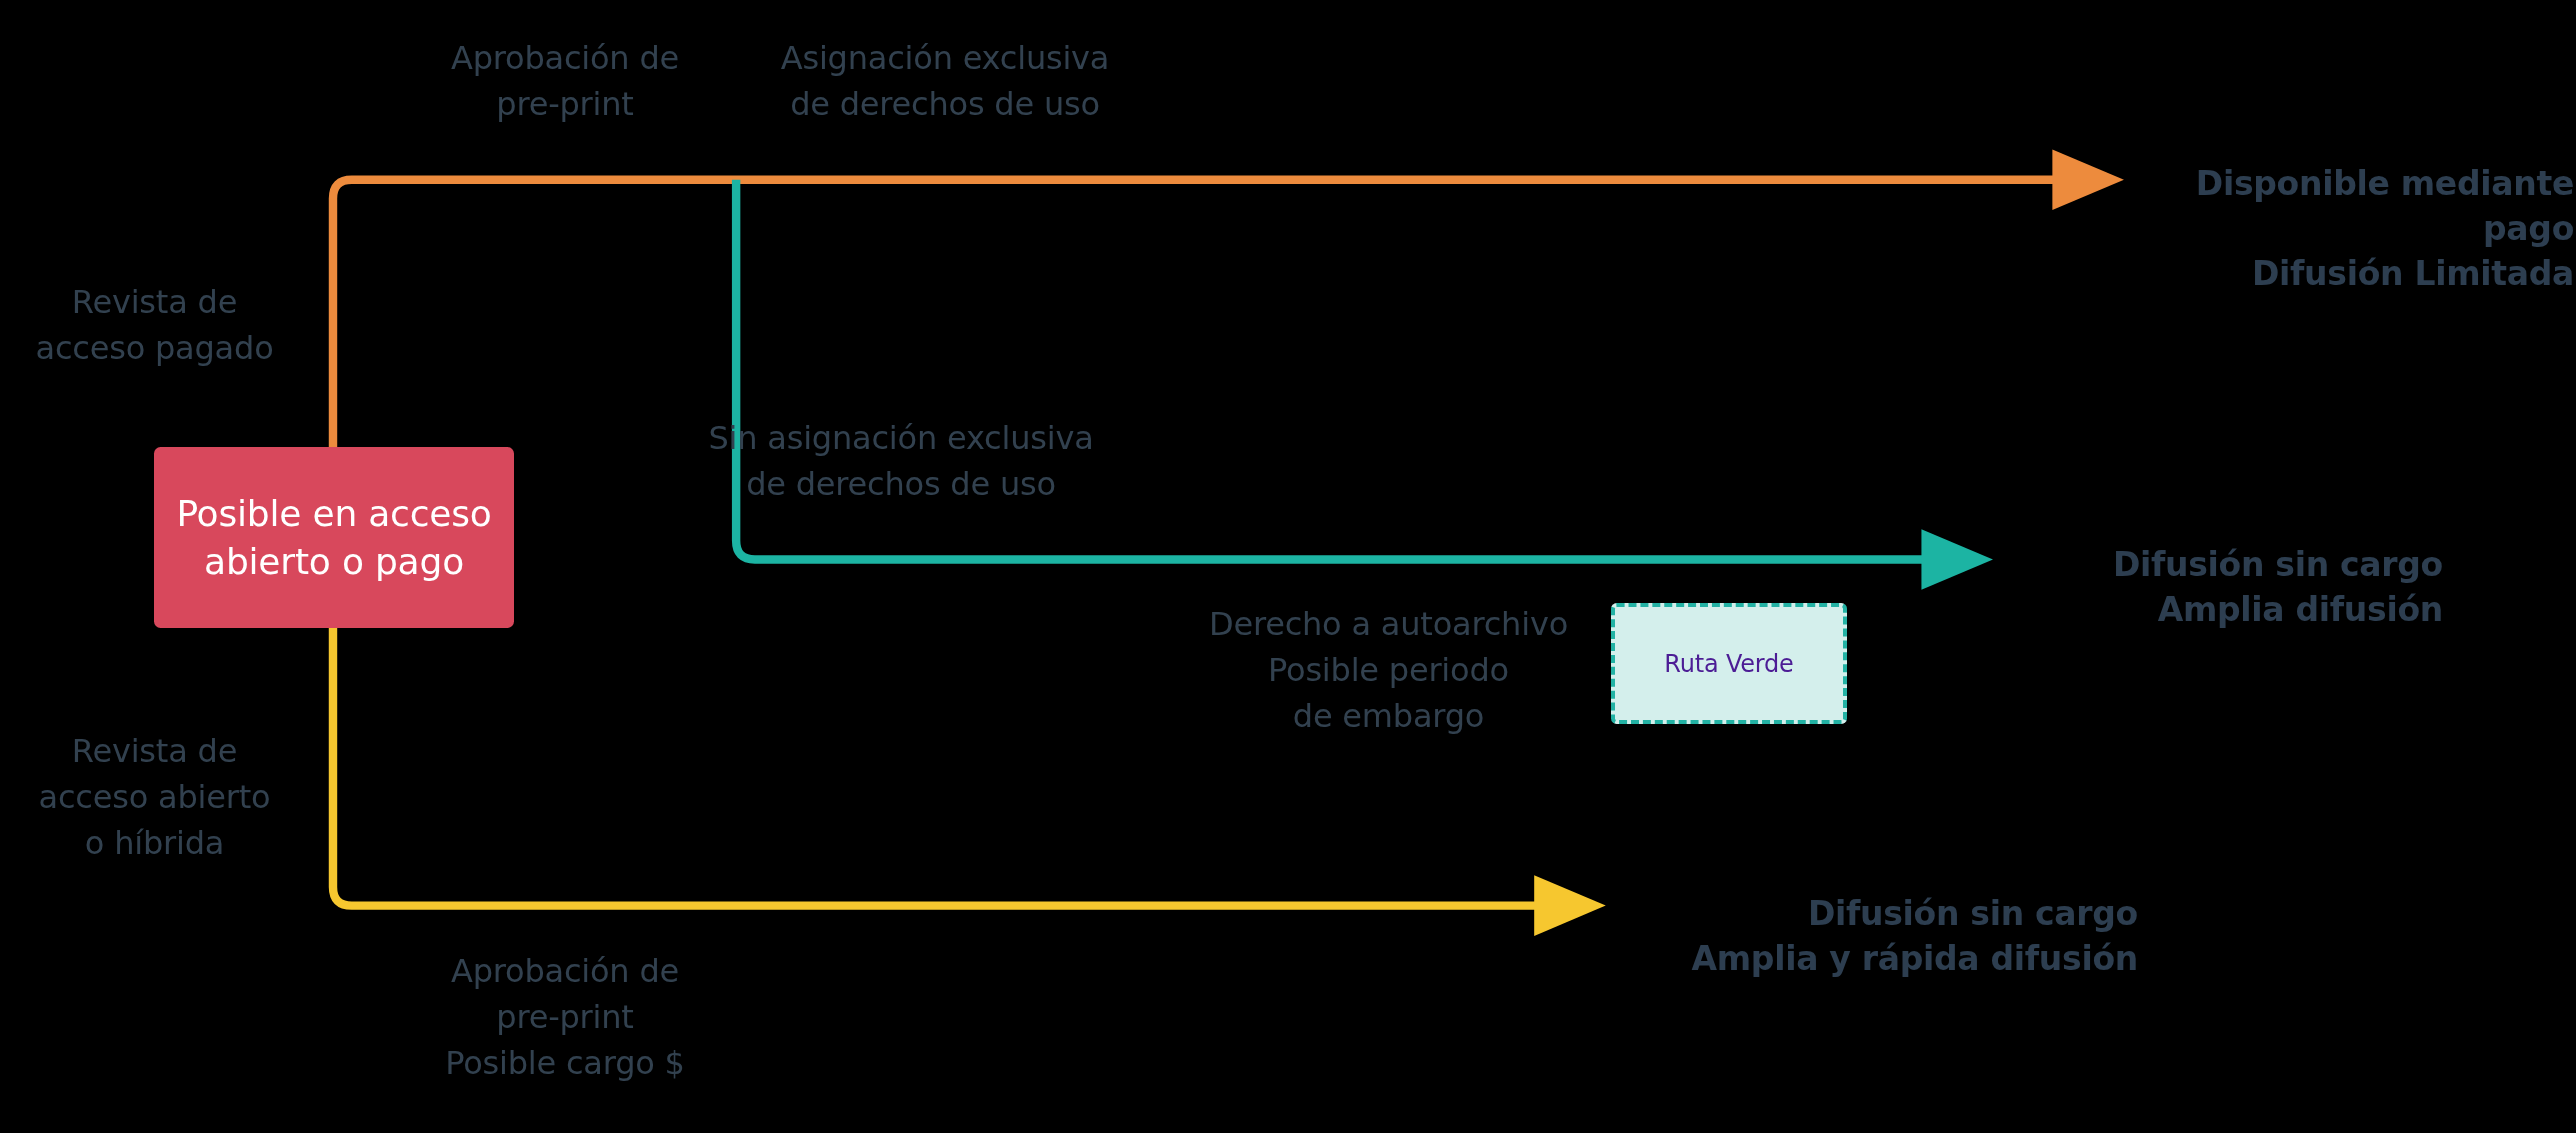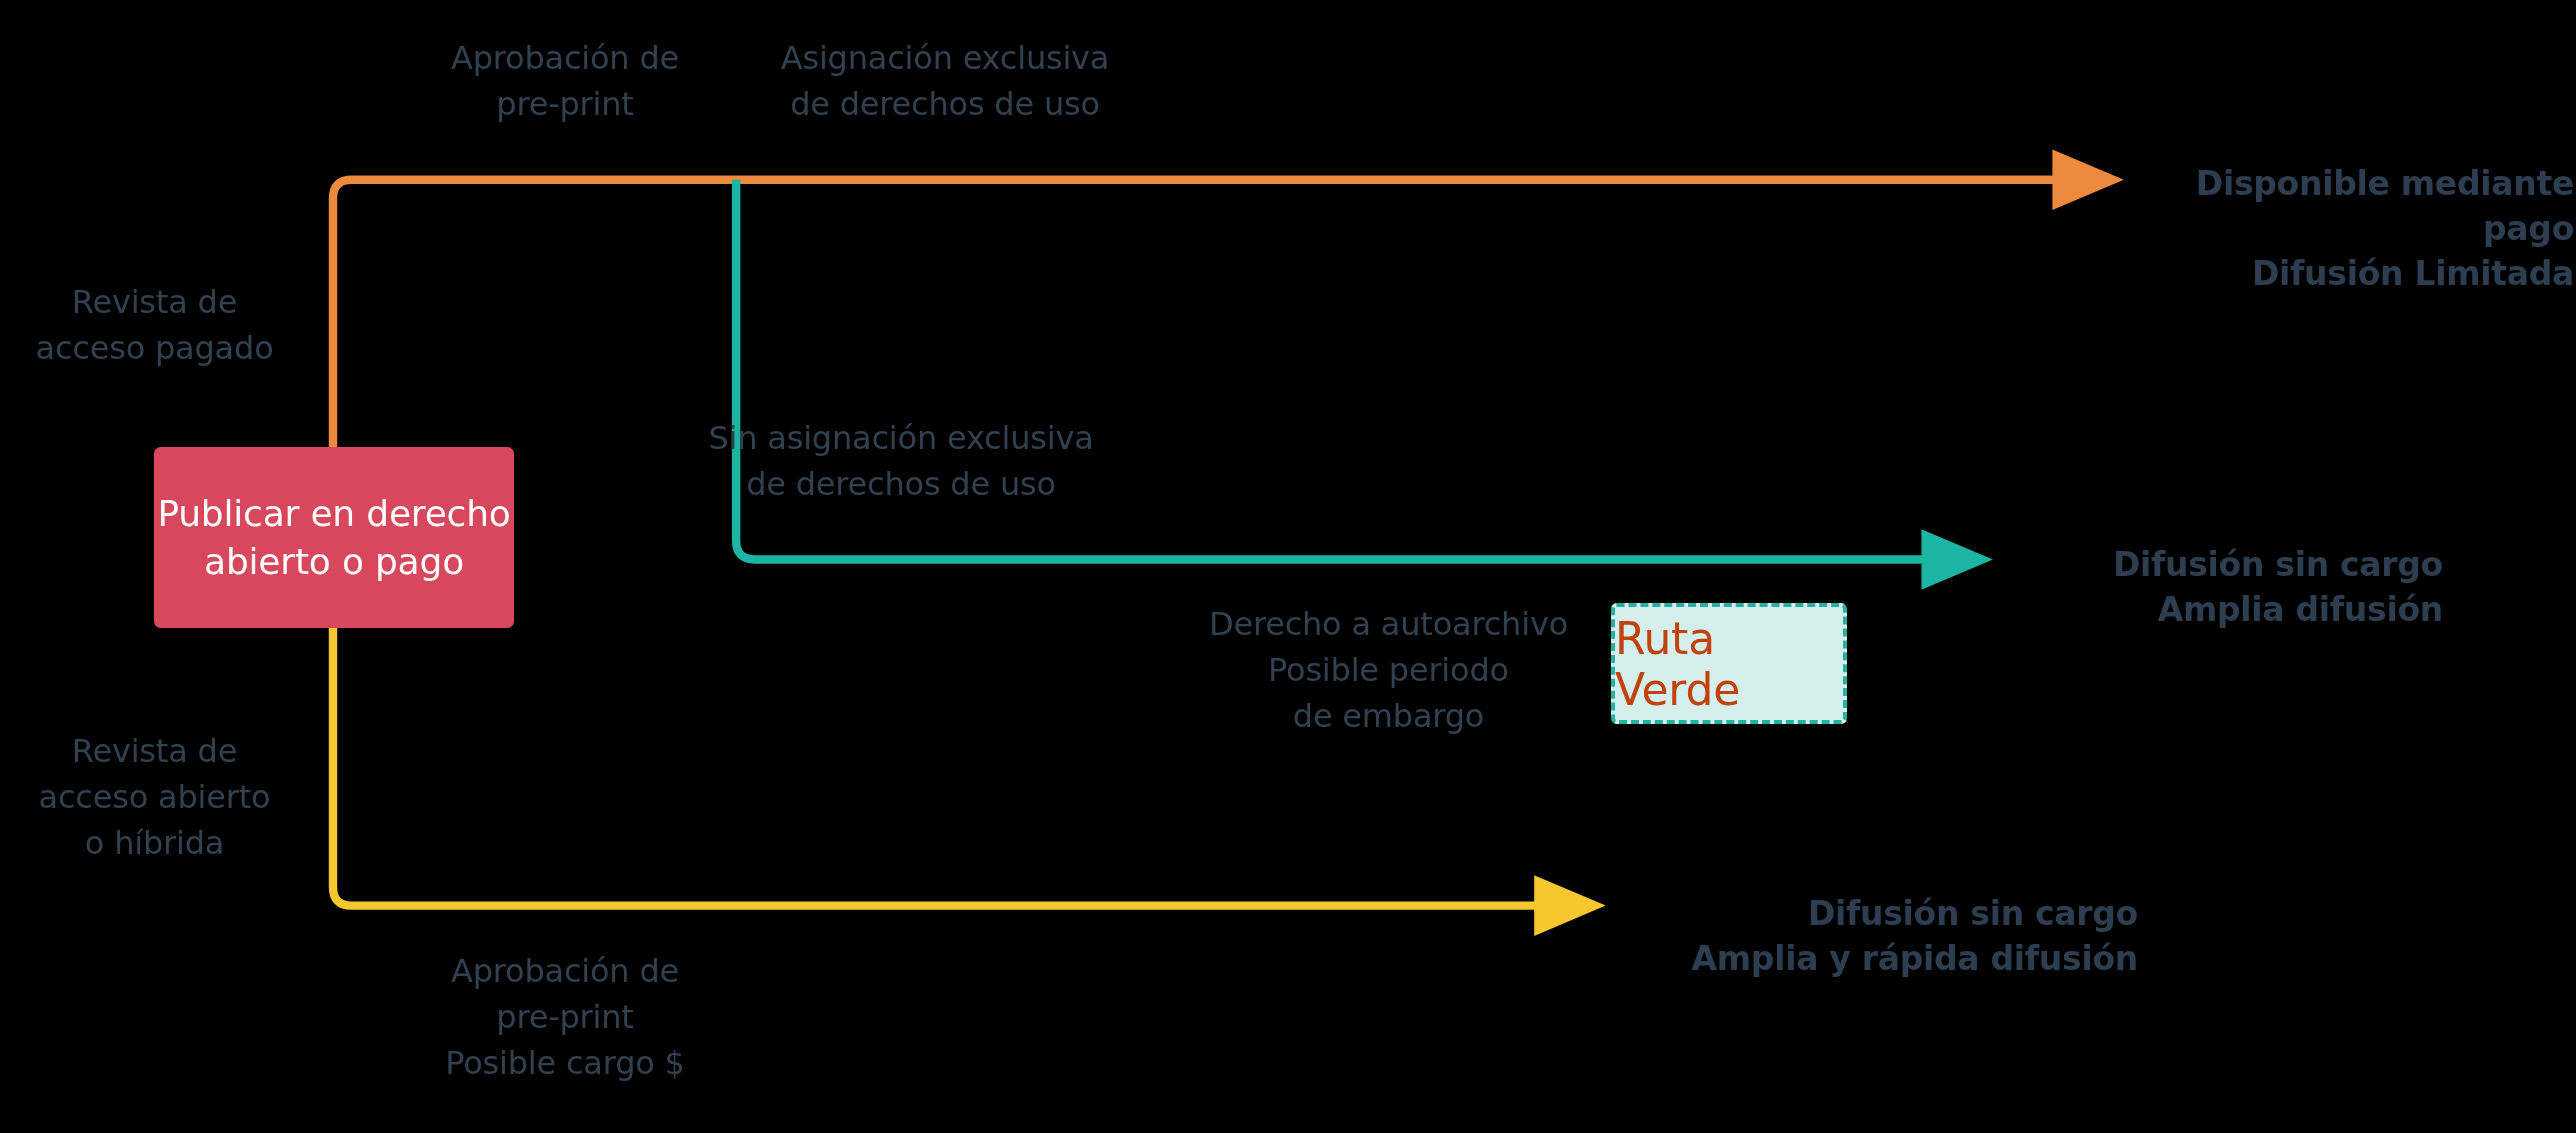--- a/index.html
+++ b/index.html
@@ -72,22 +72,22 @@
 
   .chip {
     position: absolute;
     display: flex;
     align-items: center;
     justify-content: center;
     border-radius: 5.6px;
   }
   .chip span {
     font-family: "DejaVu Sans", "Liberation Sans", sans-serif;
-    font-size: 44px;
-    color: #c2410c;
+    font-size: 24px;
+    color: #4c1d95;
     letter-spacing: -0.2px;
   }
   .chip-verde {
     left: 1611px;
     top: 603px;
     width: 228px;
     height: 113px;
     background: #D4EFEC;
     border: 4.7px dashed #23B2A4;
   }
@@ -119,21 +119,21 @@
     </defs>
 
     <path d="M356,478 L356,212 Q356,192 376,192 L2250,192" fill="none" stroke="#ED8B3D" stroke-width="9" marker-end="url(#arrow-orange)"></path>
 
     <path d="M787,192 L787,578 Q787,598 807,598 L2110,598" fill="none" stroke="#1CB4A3" stroke-width="9" marker-end="url(#arrow-teal)"></path>
 
     <path d="M356,671 L356,948 Q356,968 376,968 L1696,968" fill="none" stroke="#F6C72F" stroke-width="9" marker-end="url(#arrow-yellow)"></path>
   </svg>
 
   <div class="node-main">
-    <span>Publicar en derecho
+    <span>Posible en acceso
 abierto o pago</span>
   </div>
 
   <div class="lbl" style="left:0px; top:279px; width:309px;">Revista de
 acceso pagado</div>
 
   <div class="lbl" style="left:0px; top:728px; width:309px;">Revista de
 acceso abierto
 o híbrida</div>
 

